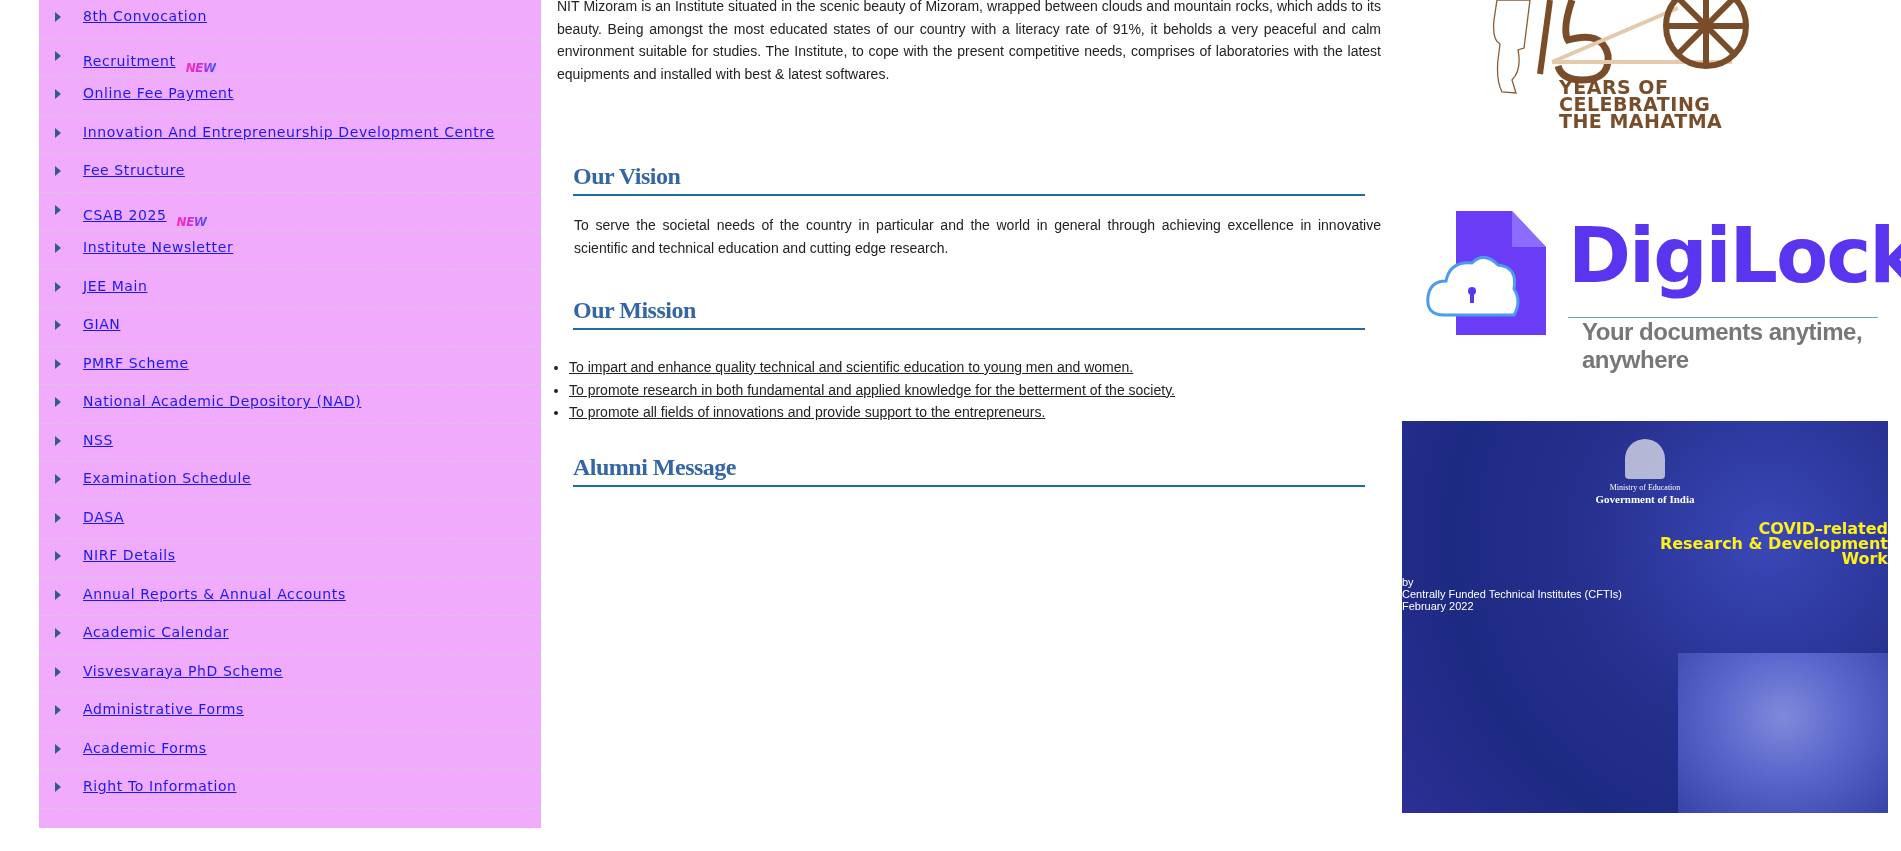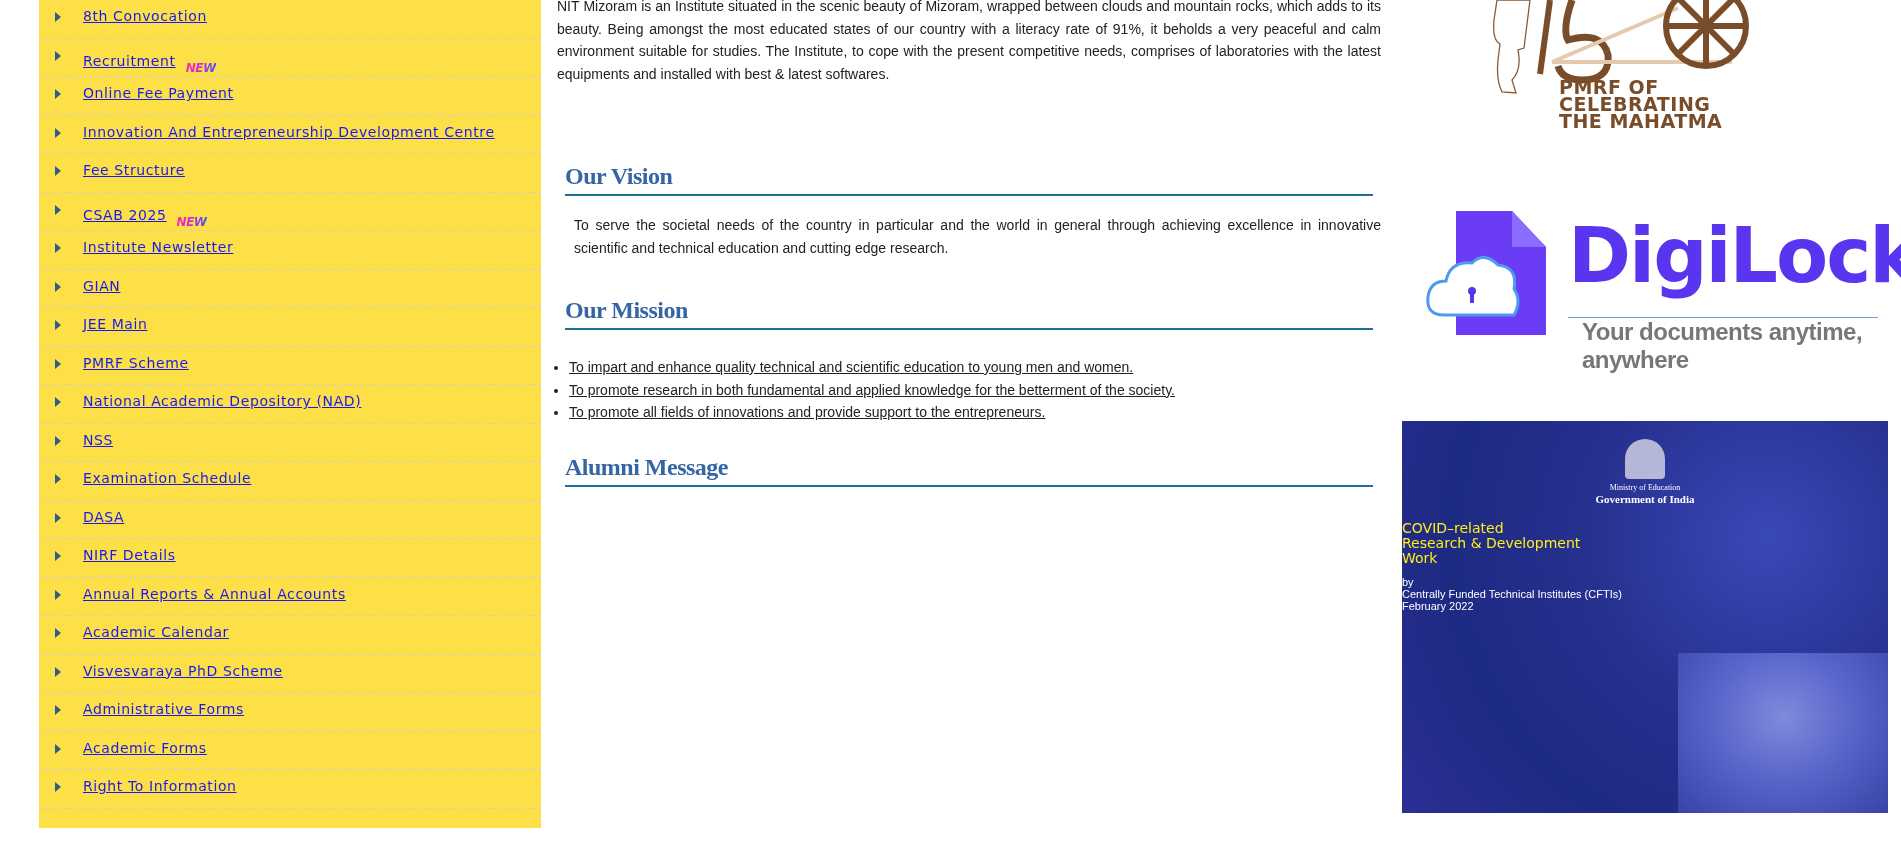--- a/index.html
+++ b/index.html
@@ -1,37 +1,37 @@
 <!DOCTYPE html>
 <html><head>
 <meta charset="utf-8">
 <style>
   html, body { margin:0; padding:0; background:#ffffff; }
   body { width:1901px; height:851px; position:relative; overflow:hidden;
          font-family:"Liberation Sans", sans-serif; }
 
   
-  .sidebar { position:absolute; left:39px; top:0; width:502px; height:828px; background:#fde047; }
+  .sidebar { position:absolute; left:39px; top:0; width:502px; height:828px; background:#f0abfc; }
   .side-list { list-style:none; margin:0; padding:0; }
   .side-item { position:relative; height:38.5px; border-bottom:1px dashed #cfcfcf; box-sizing:border-box; }
   .side-item .arrow { position:absolute; left:16px; top:12px; width:0; height:0;
         border-top:5px solid transparent; border-bottom:5px solid transparent; border-left:6px solid #2d5f86; }
   .side-item a { position:absolute; left:44px; top:8px; font-size:15px; letter-spacing:0.6px;
         color:#1a1aee; text-decoration:underline; white-space:nowrap; font-family:"DejaVu Sans", sans-serif; font-size:14px; }
   .side-item.has-new a { top:14px; }
   .new-badge { display:inline-block; margin-left:10px; font-weight:bold; font-size:12px; font-style:italic;
         letter-spacing:-0.5px; vertical-align:-6px; text-decoration:none;
         background:linear-gradient(90deg,#ff2bb0 0%,#d22cd8 45%,#3a55ff 100%);
         -webkit-background-clip:text; background-clip:text; color:transparent; font-family:"DejaVu Sans", sans-serif; }
 
   
   .main { position:absolute; left:557px; top:0; width:824px; }
   .intro { margin:0; font-size:14px; line-height:22.5px; color:#222; text-align:justify; margin-top:-5px; }
   .section-title { font-family:"Liberation Serif", serif; font-weight:bold; color:#3465a4; font-size:24px;
-        margin:8px; padding-bottom:4px; border-bottom:2px solid #1f6f9a; letter-spacing:-0.5px; }
+        margin:16px; padding-bottom:4px; border-bottom:2px solid #1f6f9a; letter-spacing:-0.5px; }
   .vision-title { margin-top:78px; }
   .vision-text { margin:18px 0 0 17px; font-size:14px; line-height:22.5px; color:#222; text-align:justify; }
   .mission-title { margin-top:38px; }
   .mission-list { margin:26px 0 0 0; padding-left:12px; font-size:14px; line-height:22.5px; color:#222; }
   .mission-list li { padding-left:0; margin-left:0;text-decoration:underline; }
   .alumni-title { margin-top:30px; }
 
   
   .right { position:absolute; left:1402px; top:0; width:488px; }
   .gandhi { position:absolute; left:80px; top:0; width:300px; height:128px; }
@@ -39,22 +39,22 @@
         color:#7a4d2a; font-size:19px; line-height:17px; letter-spacing:0.5px; }
   .digilocker { position:absolute; left:20px; top:205px; width:460px; height:150px; }
   .dl-title { position:absolute; left:146px; top:6px; font-family:"DejaVu Sans", sans-serif; font-weight:bold;
         font-size:76px; color:#5a35f0; letter-spacing:-2px; line-height:90px; }
   .dl-line { position:absolute; left:146px; top:112px; width:310px; height:1px; background:#6aa0e0; }
   .dl-tag { position:absolute; left:160px; top:113px; font-size:24px; color:#777; letter-spacing:-0.5px; font-family:"Liberation Sans", sans-serif;font-weight:bold; }
   .covid { position:absolute; left:0; top:421px; width:486px; height:392px; overflow:hidden;
         background:radial-gradient(circle at 75% 30%, #3a48b8 0%, #26308e 40%, #1d2a82 70%, #2c2f95 100%); }
   .covid .gov1 { position:absolute; left:0; width:100%; top:62px; text-align:center; color:#fff; font-family:"Liberation Serif", serif; font-size:8px; }
   .covid .gov2 { position:absolute; left:0; width:100%; top:72px; text-align:center; color:#fff; font-family:"Liberation Serif", serif; font-weight:bold; font-size:11px; }
-  .covid .ctitle { position:absolute; left:0; width:100%; top:100px; text-align:left; color:#ffef1a;
-        font-family:"DejaVu Sans", sans-serif; font-weight:normal; font-size:14px; line-height:15px; }
+  .covid .ctitle { position:absolute; left:0; width:100%; top:100px; text-align:right; color:#ffef1a;
+        font-family:"DejaVu Sans", sans-serif; font-weight:bold; font-size:16px; line-height:15px; }
   .covid .cby { position:absolute; left:0; width:100%; top:155px; text-align:left; color:#fff; font-size:11px; line-height:12px; }
   .emblem { position:absolute; left:223px; top:18px; width:40px; height:40px; border-radius:50% 50% 4px 4px; background:#d8d8e6; opacity:0.8; }
   .person { position:absolute; right:0; bottom:0; width:210px; height:160px;
         background:radial-gradient(ellipse at 50% 40%, #8f9ae8 0%, #6470d6 45%, #3c47ae 100%); opacity:0.85; }
 </style>
 </head>
 <body>
 
 <nav class="sidebar">
   <ul class="side-list">
@@ -81,25 +81,25 @@
     <li class="side-item has-new">
         <span class="arrow"></span>
         <a href="#"><span>CSAB 2025</span><span class="new-badge">NEW</span></a>
       </li>
     <li class="side-item">
         <span class="arrow"></span>
         <a href="#">Institute Newsletter</a>
       </li>
     <li class="side-item">
         <span class="arrow"></span>
+        <a href="#">JEE Main</a>
+      </li>
+    <li class="side-item">
+        <span class="arrow"></span>
         <a href="#">GIAN</a>
-      </li>
-    <li class="side-item">
-        <span class="arrow"></span>
-        <a href="#">JEE Main</a>
       </li>
     <li class="side-item">
         <span class="arrow"></span>
         <a href="#">PMRF Scheme</a>
       </li>
     <li class="side-item">
         <span class="arrow"></span>
         <a href="#">National Academic Depository (NAD)</a>
       </li>
     <li class="side-item">
@@ -176,21 +176,21 @@
 
       <g transform="translate(224,26)" stroke="#7a4d2a" stroke-width="6" fill="none">
         <circle r="40"></circle>
         <line x1="-40" y1="0" x2="40" y2="0"></line>
         <line x1="0" y1="-40" x2="0" y2="40"></line>
         <line x1="-28" y1="-28" x2="28" y2="28"></line>
         <line x1="-28" y1="28" x2="28" y2="-28"></line>
       </g>
     </svg>
     <div class="gandhi-text">
-      <div>PMRF OF</div>
+      <div>YEARS OF</div>
       <div>CELEBRATING</div>
       <div>THE MAHATMA</div>
     </div>
   </a>
 
   <a href="#" class="digilocker">
     <svg width="140" height="140" viewBox="0 0 140 140" style="position:absolute;left:0;top:0">
       <path d="M34 6 H90 L124 42 V130 H34 Z" fill="#6a3cf5"></path>
       <path d="M90 6 V42 H124 Z" fill="#8c6cff"></path>
       <path d="M22 110 Q4 110 6 92 Q8 76 24 76 Q28 56 50 58 Q62 46 76 60 Q96 62 92 84 Q100 96 92 110 Z" fill="#ffffff" stroke="#4d9bef" stroke-width="3"></path>

